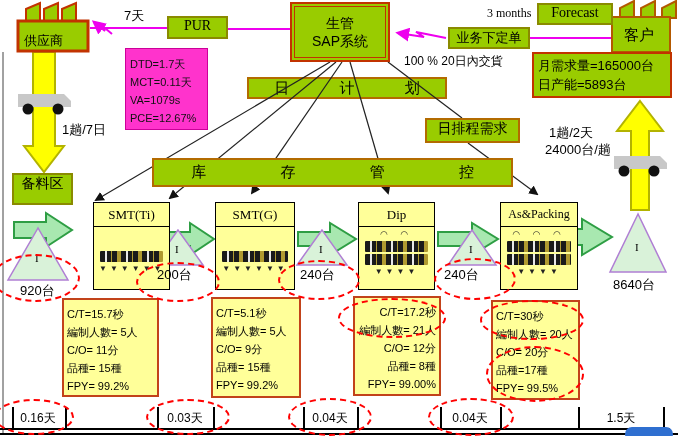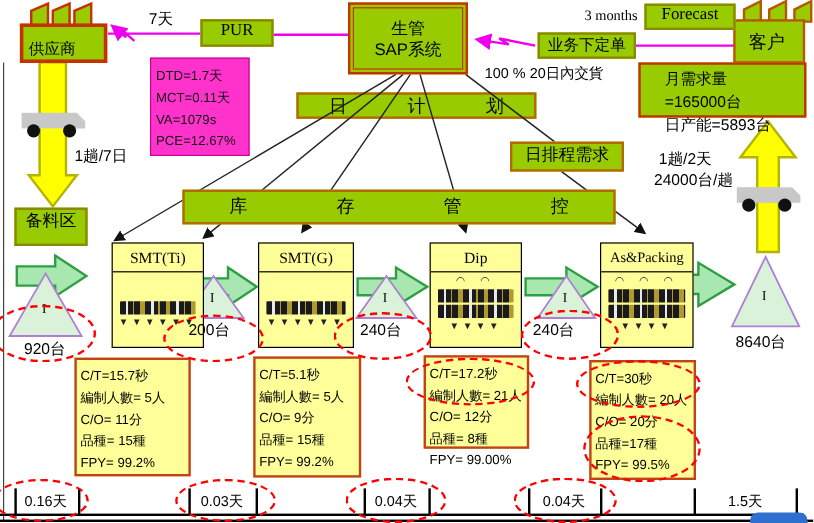--- a/index.html
+++ b/index.html
@@ -149,21 +149,21 @@
     </div>
   </div>
   <span class="abs lbl" style="left:404px;top:53px;font-size:12px;">100 % 20日內交貨</span>
 
   <span class="abs lbl serif" style="left:487px;top:6px;font-size:12px;">3 months</span>
   <div class="abs gbox serif" style="left:537px;top:3px;width:76px;height:22px;font-size:14px;">
     <span>Forecast</span>
   </div>
   <span class="abs lbl" style="left:624px;top:26px;font-size:15px;z-index:2;">客户</span>
 
-  <div class="abs" style="left:532px;top:52px;width:140px;height:46px;background:#99cc00;border:2px solid #c23300;box-sizing:border-box;padding:2px 20px;font-size:13px;line-height:19px;">
+  <div class="abs" style="left:532px;top:52px;width:140px;height:46px;background:#99cc00;border:2px solid #c23300;box-sizing:border-box;padding:2px 4px;font-size:13px;line-height:19px;">
     <div>月需求量=165000台</div>
     <div>日产能=5893台</div>
   </div>
 
   <div class="abs gbox" style="left:425px;top:118px;width:95px;height:25px;font-size:14px;border-color:#b36b00;">
     <span>日排程需求</span>
   </div>
 
   <span class="abs lbl" style="left:549px;top:124px;font-size:13px;">1趟/2天</span>
   <span class="abs lbl" style="left:545px;top:141px;font-size:13px;">24000台/趟</span>
@@ -235,21 +235,21 @@
     <div>品種= 15種</div>
     <div>FPY= 99.2%</div>
   </div>
   <div class="abs databox" style="left:211px;top:297px;width:90px;height:101px;">
     <div>C/T=5.1秒</div>
     <div>編制人數= 5人</div>
     <div>C/O= 9分</div>
     <div>品種= 15種</div>
     <div>FPY= 99.2%</div>
   </div>
-  <div class="abs databox" style="left:353px;top:296px;width:88px;height:78px;">
+  <div class="abs databox" style="left:353px;top:296px;width:88px;height:100px;text-align:right;">
     <div>C/T=17.2秒</div>
     <div>編制人數= 21人</div>
     <div>C/O= 12分</div>
     <div>品種= 8種</div>
     <div>FPY= 99.00%</div>
   </div>
   <div class="abs databox" style="left:491px;top:300px;width:89px;height:100px;">
     <div>C/T=30秒</div>
     <div>編制人數= 20人</div>
     <div>C/O= 20分</div>

